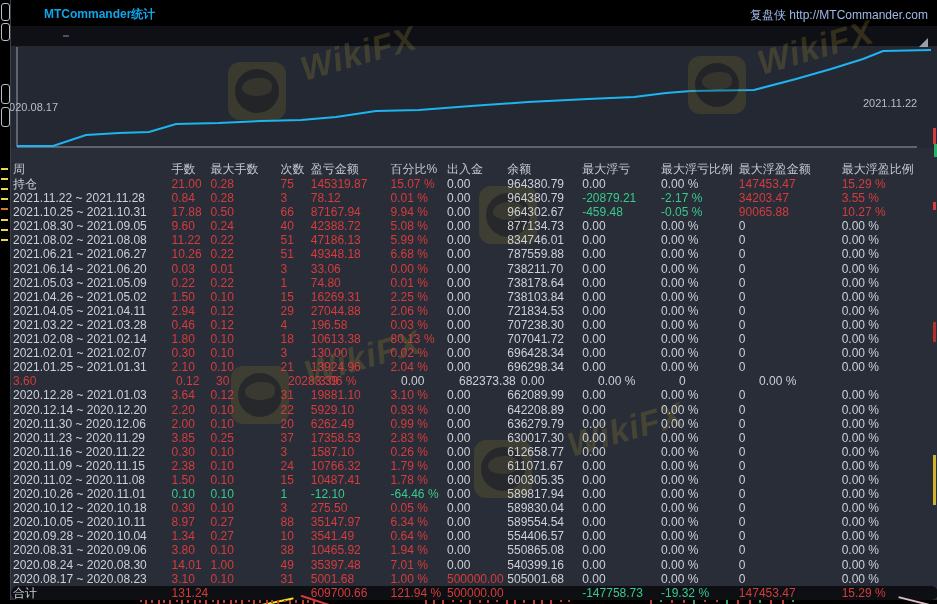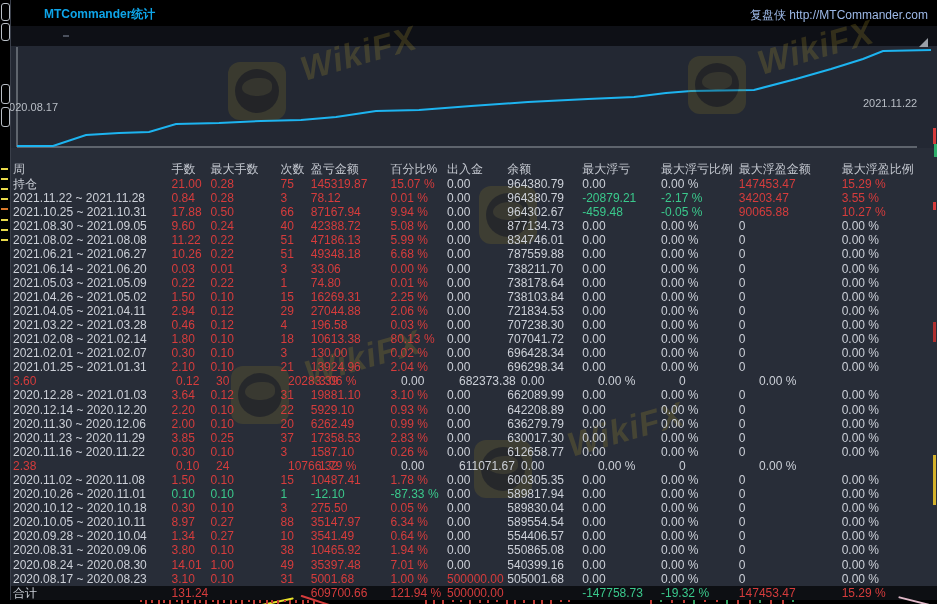--- a/index.html
+++ b/index.html
@@ -26,21 +26,21 @@
   
   .wm-badge{position:absolute;width:58px;height:58px;border-radius:12px;background:#7d6f26;opacity:.26;z-index:2;}
   .wm-badge::before{content:"";position:absolute;left:7px;top:7px;width:44px;height:44px;border-radius:50%;background:#241c08;}
   .wm-badge::after{content:"";position:absolute;left:14px;top:16px;width:30px;height:18px;border-radius:60% 40% 50% 50%;background:#6b5d20;}
   .wm-text{position:absolute;color:#a08c2c;opacity:.25;font-size:34px;font-weight:bold;font-style:italic;
            transform:rotate(-16deg);z-index:2;letter-spacing:1px;}
   
   .table{position:absolute;left:0;top:162px;width:927px;z-index:3;}
   .tr{display:flex;height:14.1px;line-height:14.1px;white-space:nowrap;}
   .tr.head{height:15px;line-height:15px;}
-  .tr.total{background:#0d0f13;}
+  .tr.total{background:#0d0f13;border-radius:7px;}
   .td{display:block;overflow:visible;font-size:12px;}
   .td:nth-child(1){width:163px;padding-left:2px;}
   .td:nth-child(2){width:40px;}
   .td:nth-child(3){width:72px;}
   .td:nth-child(4){width:31px;}
   .td:nth-child(5){width:82px;}
   .td:nth-child(6){width:58px;}
   .td:nth-child(7){width:62px;}
   .td:nth-child(8){width:77px;}
   .td:nth-child(9){width:81px;}
@@ -407,20 +407,21 @@
           <span class="td c-r">1587.10</span>
           <span class="td c-r">0.26 %</span>
           <span class="td c-w">0.00</span>
           <span class="td c-w">612658.77</span>
           <span class="td c-w">0.00</span>
           <span class="td c-w">0.00 %</span>
           <span class="td c-w">0</span>
           <span class="td c-w">0.00 %</span>
         </div>
         <div class="tr">
+          <span class="td c-w">2020.11.09 ~ 2020.11.15</span>
           <span class="td c-r">2.38</span>
           <span class="td c-r">0.10</span>
           <span class="td c-r">24</span>
           <span class="td c-r">10766.32</span>
           <span class="td c-r">1.79 %</span>
           <span class="td c-w">0.00</span>
           <span class="td c-w">611071.67</span>
           <span class="td c-w">0.00</span>
           <span class="td c-w">0.00 %</span>
           <span class="td c-w">0</span>
@@ -439,21 +440,21 @@
           <span class="td c-w">0.00 %</span>
           <span class="td c-w">0</span>
           <span class="td c-w">0.00 %</span>
         </div>
         <div class="tr">
           <span class="td c-w">2020.10.26 ~ 2020.11.01</span>
           <span class="td c-g">0.10</span>
           <span class="td c-g">0.10</span>
           <span class="td c-g">1</span>
           <span class="td c-g">-12.10</span>
-          <span class="td c-g">-87.33 %</span>
+          <span class="td c-g">-64.46 %</span>
           <span class="td c-w">0.00</span>
           <span class="td c-w">589817.94</span>
           <span class="td c-w">0.00</span>
           <span class="td c-w">0.00 %</span>
           <span class="td c-w">0</span>
           <span class="td c-w">0.00 %</span>
         </div>
         <div class="tr">
           <span class="td c-w">2020.10.12 ~ 2020.10.18</span>
           <span class="td c-r">0.30</span>

